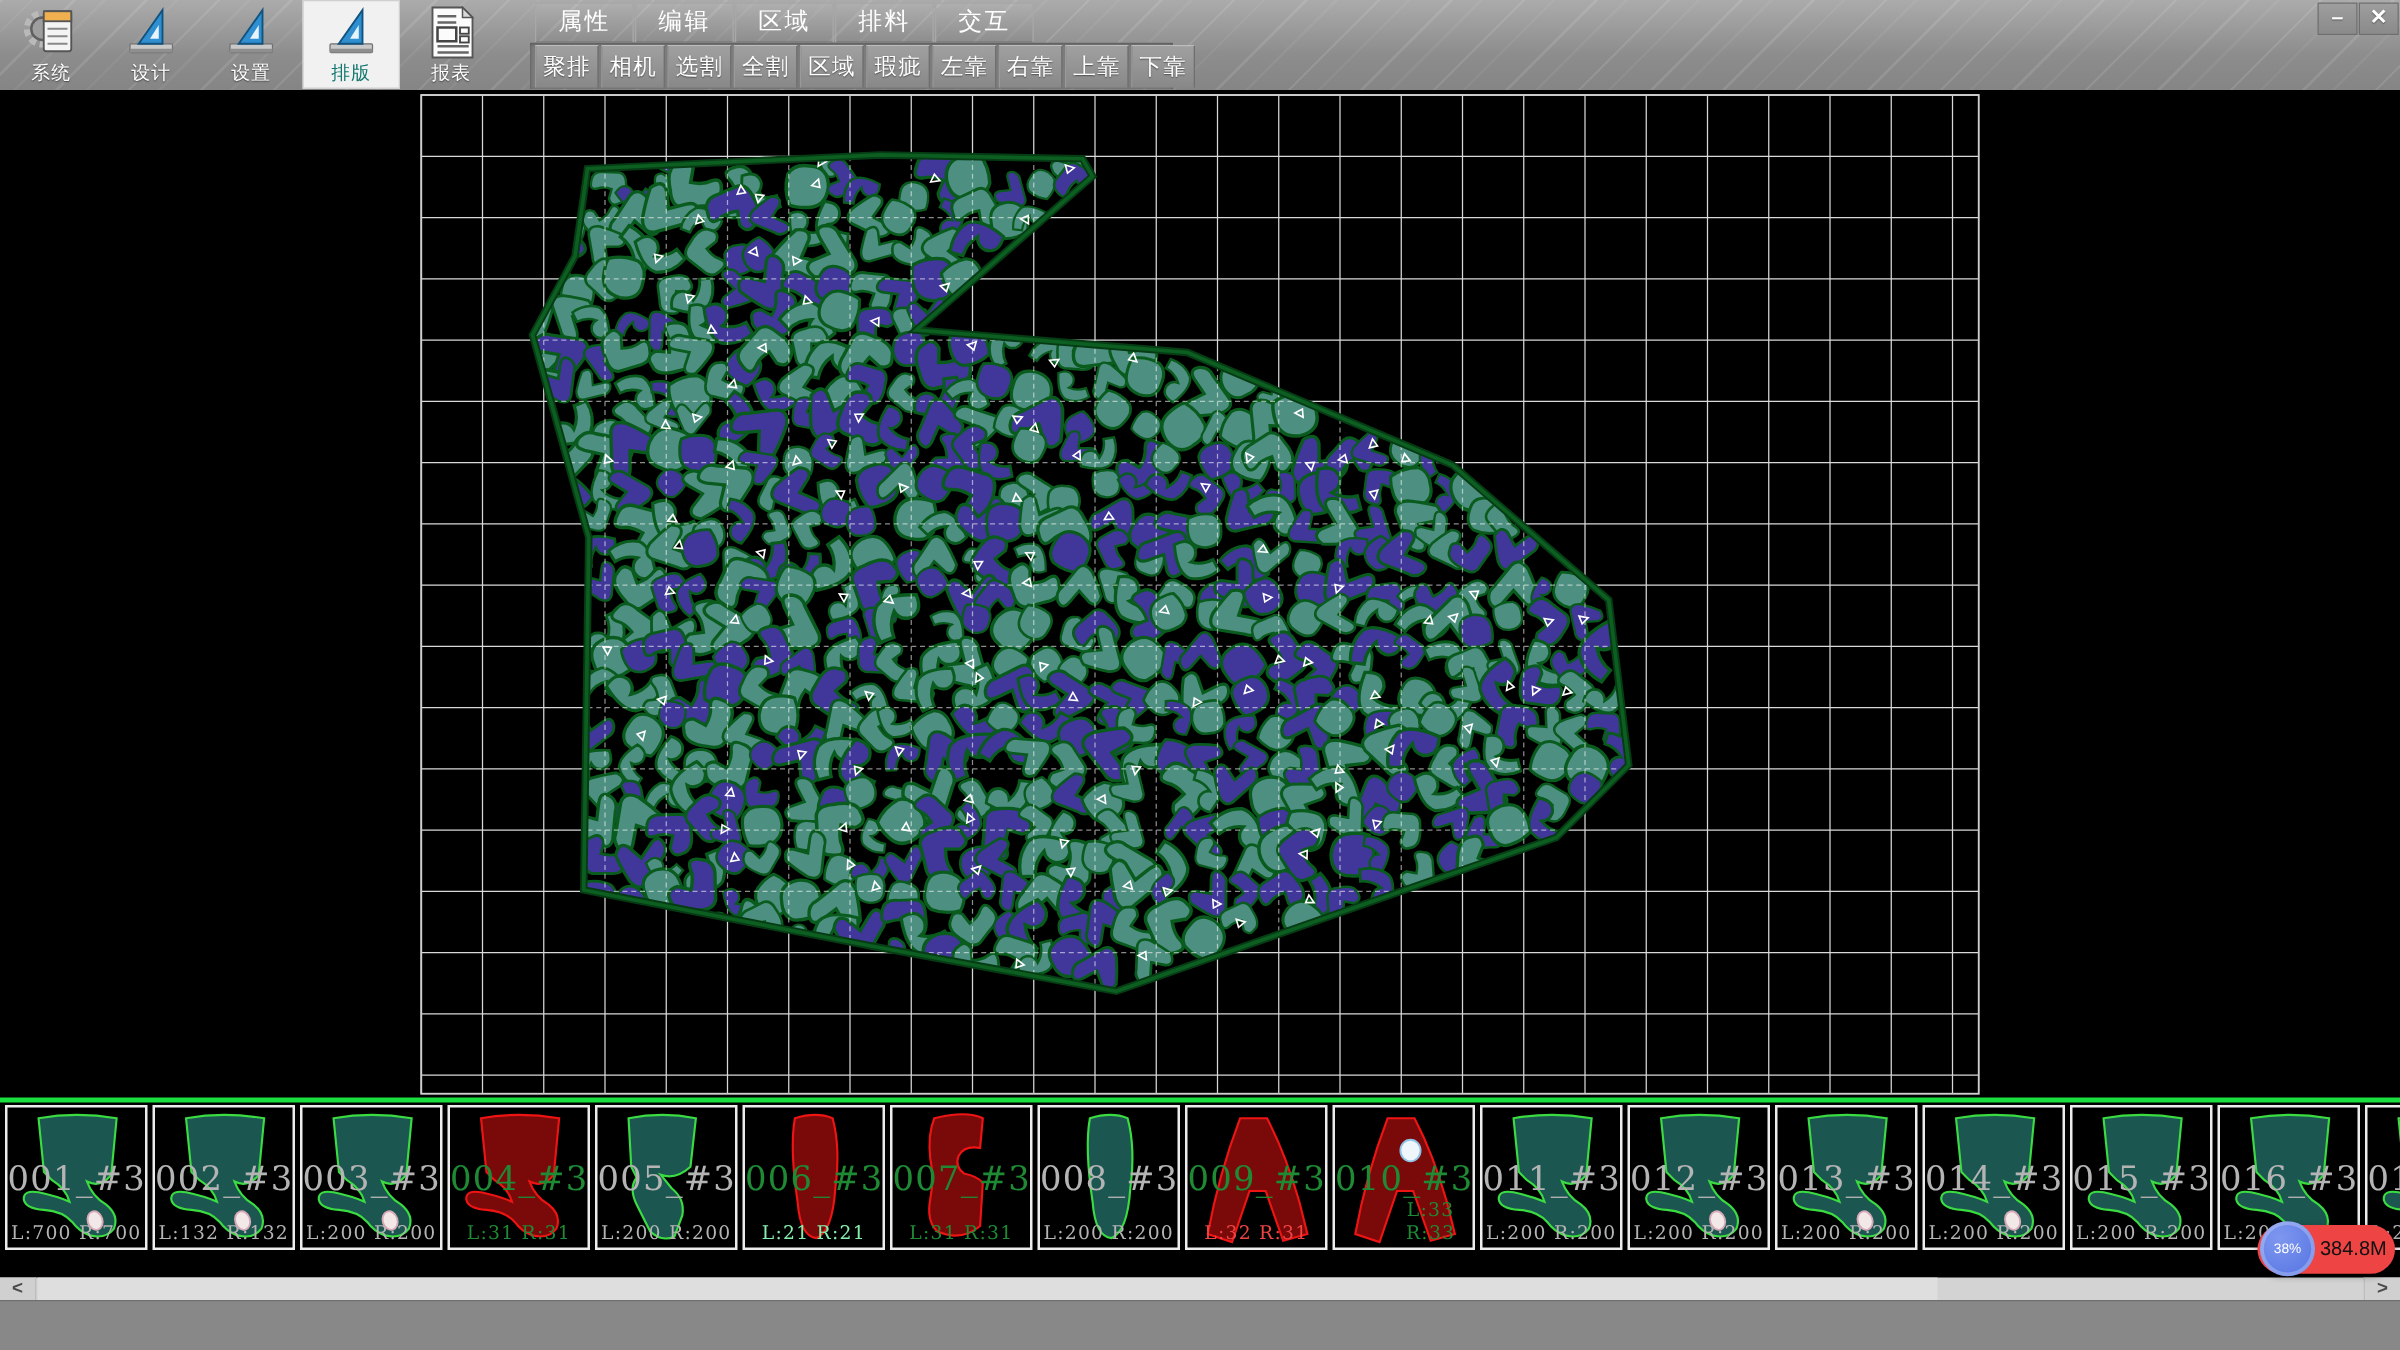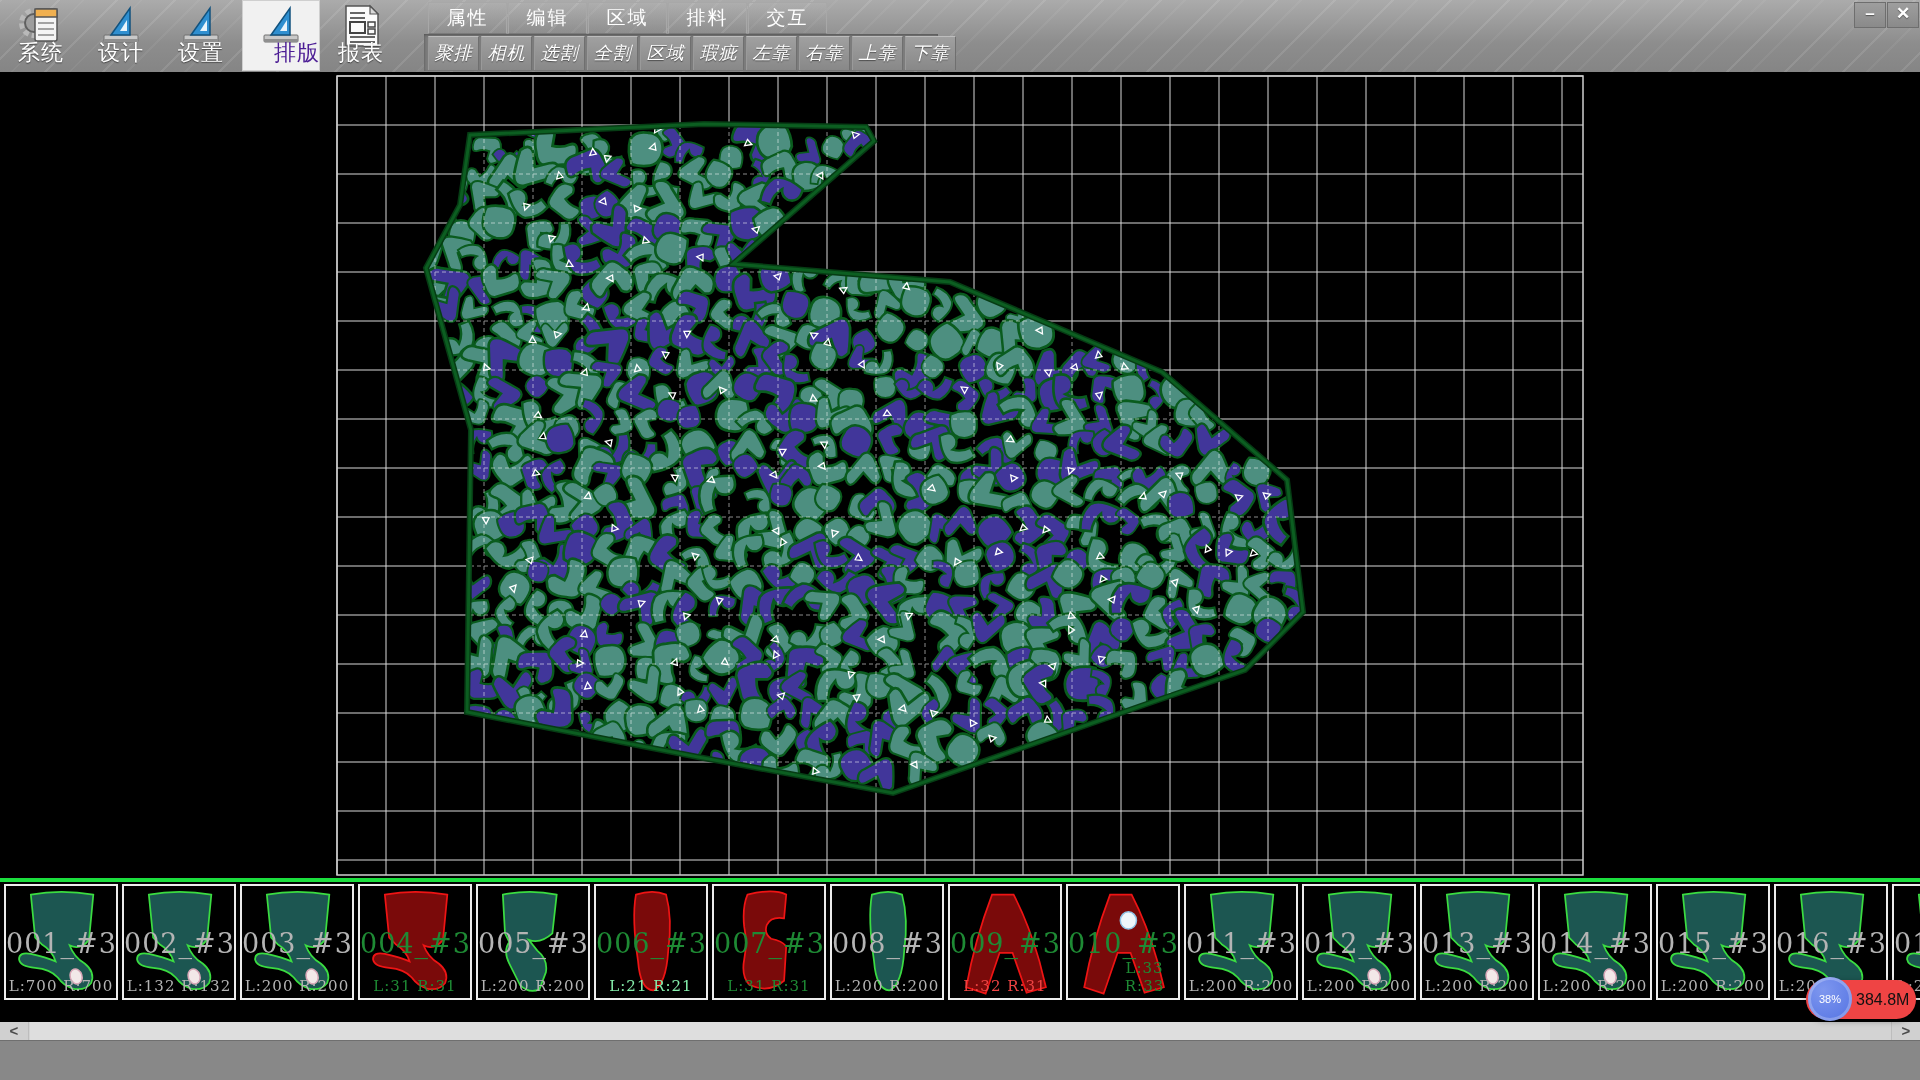--- a/index.html
+++ b/index.html
@@ -7,31 +7,31 @@
        font-family:"Liberation Sans",sans-serif;-webkit-user-select:none;user-select:none;}
   
   .titlebar{position:absolute;left:0;top:0;width:1920px;height:72px;
     background:linear-gradient(#ababab,#8d8d8d 60%,#858585);
     border-bottom:1px solid #5f5f5f;}
   .titlebar .streaks{position:absolute;inset:0;
     background:repeating-linear-gradient(135deg,rgba(255,255,255,.10) 0 2px,rgba(255,255,255,0) 2px 17px,rgba(255,255,255,.05) 17px 19px,rgba(255,255,255,0) 19px 41px);}
   .navbtn{position:absolute;top:0;width:78px;height:71px;text-align:center;cursor:pointer;}
   .navbtn.active{background:#f1f1f1;box-shadow:inset 0 0 0 1px #cfcfcf;}
   .navbtn svg{margin-top:3px;}
-  .navlabel{position:absolute;left:0;right:0;bottom:3px;font-size:22px;color:#fff;
+  .navlabel{position:absolute;left:0;right:0;bottom:3px;font-size:15px;color:#fff;
     text-shadow:0 1px 1px rgba(60,60,60,.9);letter-spacing:1px;}
-  .navbtn.active .navlabel{color:#4c1d95;text-shadow:none;text-align:right;}
+  .navbtn.active .navlabel{color:#0f766e;text-shadow:none;}
   .tabs{position:absolute;left:428px;top:2px;height:31px;display:flex;}
   .tab{width:77px;height:30px;margin-right:1px;line-height:30px;text-align:center;
     color:#fff;font-size:19px;letter-spacing:2px;
     border:1px solid #a8a8a8;border-bottom-color:#7a7a7a;
     background:linear-gradient(rgba(255,255,255,.06),rgba(0,0,0,.04));cursor:pointer;}
   .toolrowbed{position:absolute;left:424px;top:34px;width:514px;height:37px;
     background:#7c7c7c;box-shadow:inset 0 1px 3px rgba(0,0,0,.35);}
-  .toolrow{position:absolute;left:428px;top:36px;height:34px;display:flex;font-style:italic;}
+  .toolrow{position:absolute;left:428px;top:36px;height:34px;display:flex;}
   .toolbtn{width:49px;height:33px;margin-right:2px;line-height:33px;text-align:center;
     color:#fff;font-size:18px;letter-spacing:1px;
     background:linear-gradient(#a0a0a0,#888);border-top:1px solid #bdbdbd;
     border-left:1px solid #9a9a9a;border-right:1px solid #6f6f6f;cursor:pointer;
     text-shadow:0 1px 1px rgba(60,60,60,.8);}
   .winctl{position:absolute;top:2px;width:30px;height:24px;text-align:center;line-height:22px;
     color:#fff;font-size:17px;font-weight:bold;cursor:pointer;
     background:linear-gradient(#9e9e9e,#8a8a8a);border:1px solid #6e6e6e;
     text-shadow:0 1px 1px #555;}
   .winctl.min{left:1854px;}

